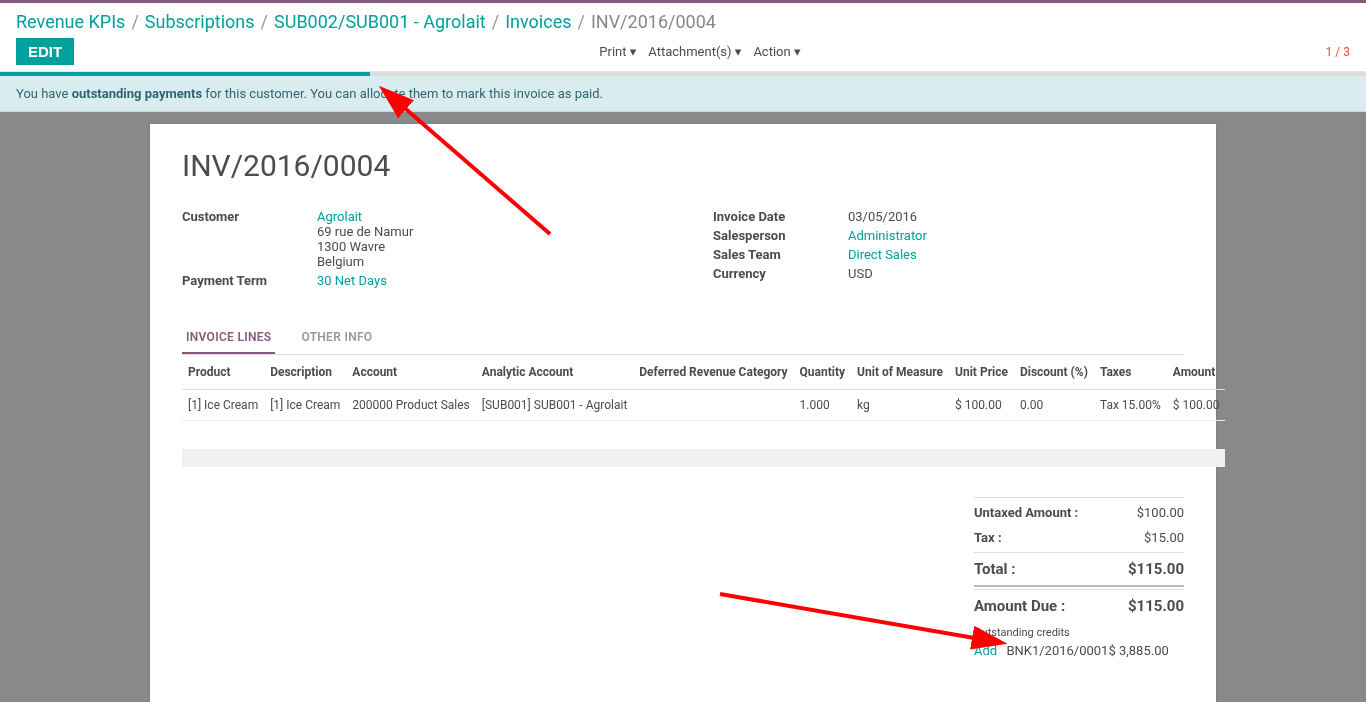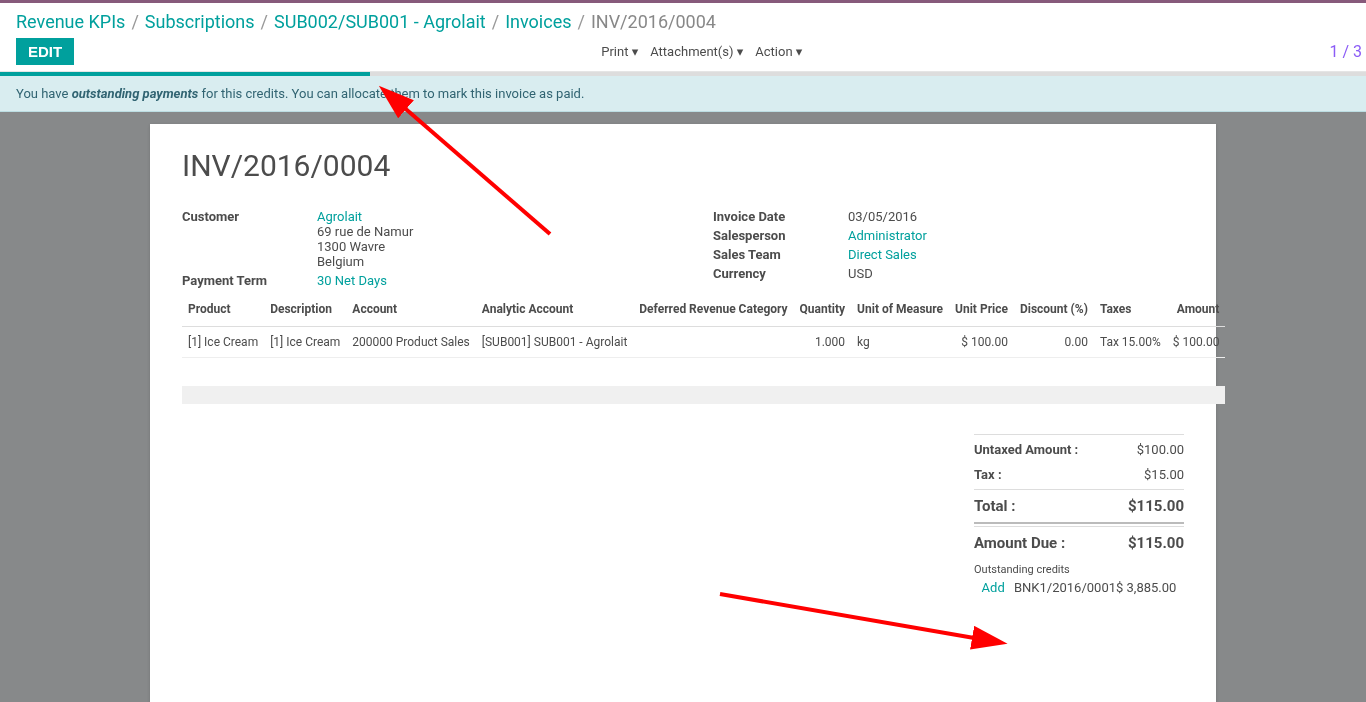--- a/index.html
+++ b/index.html
@@ -1,57 +1,57 @@
 <!DOCTYPE html>
 <html><head>
 <meta charset="utf-8">
 <style>
 * { box-sizing: border-box; margin: 0; padding: 0; }
 body { font-family: -apple-system, BlinkMacSystemFont, "Segoe UI", Roboto, Helvetica, Arial, sans-serif; font-size: 13px; color: #4c4c4c; background: #f9f9f9; }
 .top-border { height: 3px; background: #875A7B; }
-.header-area { background: #fff; border-bottom: 1px solid #e5e5e5; padding: 8px 4px 0 16px; }
+.header-area { background: #fff; border-bottom: 1px solid #e5e5e5; padding: 8px 16px 0 16px; }
 .breadcrumb { display: flex; align-items: center; gap: 6px; font-size: 18px; margin-bottom: 6px; }
 .breadcrumb a { color: #00A09D; text-decoration: none; }
 .breadcrumb .sep { color: #999; }
 .breadcrumb .current { color: #888; }
 .toolbar { display: flex; align-items: center; padding-bottom: 6px; }
 .btn-edit { background: #00A09D; color: #fff; border: none; padding: 5px 12px; font-size: 15px; font-weight: 600; cursor: pointer; }
 .toolbar-center { flex: 1; display: flex; justify-content: center; gap: 12px; font-size: 13px; }
 .toolbar-center .menu { color: #4c4c4c; cursor: pointer; }
-.pager { color: #8b5cf6; font-size: 16px; margin-left: auto; }
+.pager { color: #ef4444; font-size: 12px; margin-left: auto; }
 .status-strip { height: 4px; background: #ddd; position: relative; }
 .status-strip .done { position: absolute; left: 0; top: 0; bottom: 0; width: 370px; background: #00A09D; }
 .notice { background: #d9edf0; color: #316472; padding: 10px 16px; font-size: 13px; border-bottom: 1px solid #bcdde2; }
-.notice strong { font-weight: 700; font-style: italic; }
+.notice strong { font-weight: 700; }
 .canvas { background: #87898a; padding: 0; min-height: 620px; display: flex; justify-content: center; }
 .sheet { background: #fff; width: 1066px; margin-top: 12px; padding: 24px 32px 40px 32px; box-shadow: 0 1px 3px rgba(0,0,0,.15); position: relative; }
 .invoice-title { font-size: 30px; font-weight: 400; color: #4c4c4c; margin-bottom: 26px; }
 .fields-row { display: flex; gap: 60px; }
 .fields-col { flex: 1; }
 .field { display: flex; margin-bottom: 4px; }
 .field .label { width: 135px; font-weight: 700; color: #4c4c4c; font-size: 13px; }
 .field .value { flex: 1; font-size: 13px; }
 .field .value a { color: #00A09D; text-decoration: none; }
 .tabs { margin-top: 30px; border-bottom: 1px solid #ddd; display: flex; gap: 22px; }
 .tabs .tab { padding: 8px 4px; font-size: 12px; font-weight: 600; color: #999; cursor: pointer; border-bottom: 2px solid transparent; letter-spacing: .3px; }
 .tabs .tab.active { color: #875A7B; border-bottom: 2px solid #875A7B; }
 .lines-table { width: 100%; border-collapse: collapse; margin-top: 0; }
 .lines-table th { text-align: left; font-size: 12px; font-weight: 700; color: #4c4c4c; padding: 10px 6px; border-bottom: 1px solid #ddd; white-space: nowrap; }
-.lines-table th.num, .lines-table td.num { text-align: right; }
+.lines-table th.num, .lines-table td.num { }
 .lines-table td { padding: 8px 6px; font-size: 12px; color: #4c4c4c; border-bottom: 1px solid #eee; white-space: nowrap; }
 .filler-row td { background: #f0f0f0; height: 18px; border: none; }
 .totals { margin-top: 30px; margin-left: auto; width: 210px; font-size: 13px; }
 .totals .row { display: flex; justify-content: space-between; padding: 5px 0; }
 .totals .row .l { font-weight: 700; }
 .totals .sep-line { border-top: 1px solid #ddd; margin: 2px 0; }
 .totals .bold { font-weight: 700; font-size: 15px; align-items: flex-end; }
 .totals .bold .l { font-weight: 700; }
 .outstanding { margin-top: 6px; }
 .outstanding .title { font-weight: 400; font-size: 11px; margin-bottom: 4px; }
-.outstanding .line { display: flex; justify-content: center; align-items: flex-start; }
+.outstanding .line { display: flex; justify-content: flex-start; align-items: flex-start; }
 .outstanding .add { color: #00A09D; cursor: pointer; margin-right: 6px; }
 .outstanding .ref { color: #4c4c4c; }
 .outstanding .amt { text-align: right; }
 .arrow { position: absolute; pointer-events: none; }
 .arrow svg { overflow: visible; }
 </style>
 </head>
 <body>
 
 <div class="top-border"></div>
@@ -77,21 +77,21 @@
     </div>
     <div class="pager">1 / 3</div>
   </div>
 </div>
 
 <div class="status-strip">
   <div class="done"></div>
 </div>
 
 <div class="notice">
-  <span>You have </span><strong>outstanding payments</strong><span> for this credits. You can allocate them to mark this invoice as paid.</span>
+  <span>You have </span><strong>outstanding payments</strong><span> for this customer. You can allocate them to mark this invoice as paid.</span>
 </div>
 
 <div class="canvas">
   <div class="sheet">
 
     <h1 class="invoice-title">INV/2016/0004</h1>
 
     <div class="fields-row">
       <div class="fields-col">
         <div class="field">
@@ -121,20 +121,24 @@
           <div class="label">Sales Team</div>
           <div class="value"><a>Direct Sales</a></div>
         </div>
         <div class="field">
           <div class="label">Currency</div>
           <div class="value">USD</div>
         </div>
       </div>
     </div>
 
+    <div class="tabs">
+      <div class="tab active">INVOICE LINES</div>
+      <div class="tab">OTHER INFO</div>
+    </div>
 
     <table class="lines-table">
       <thead>
         <tr>
           <th>Product</th>
           <th>Description</th>
           <th>Account</th>
           <th>Analytic Account</th>
           <th>Deferred Revenue Category</th>
           <th class="num">Quantity</th>

